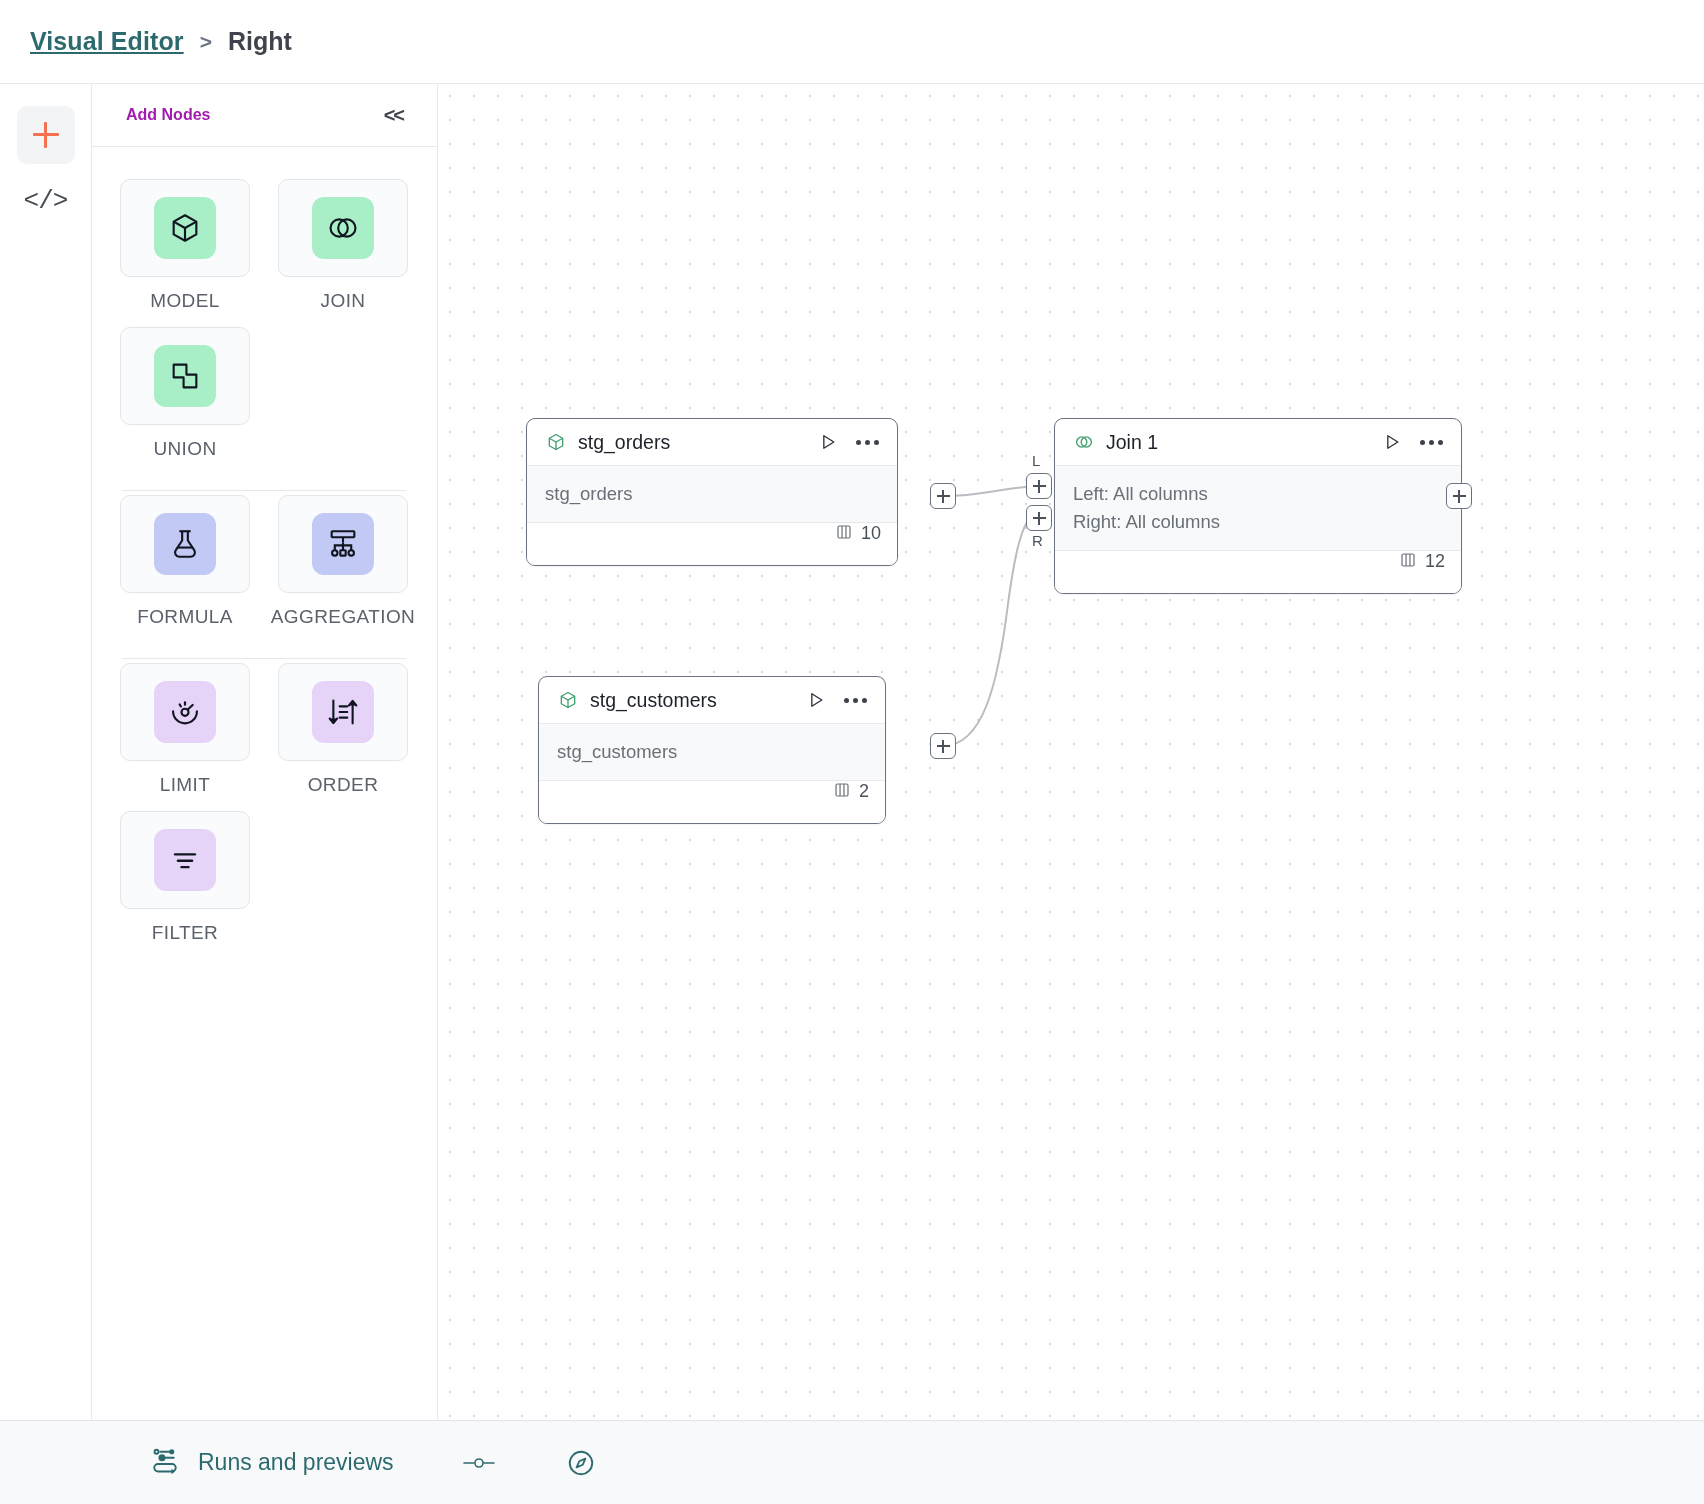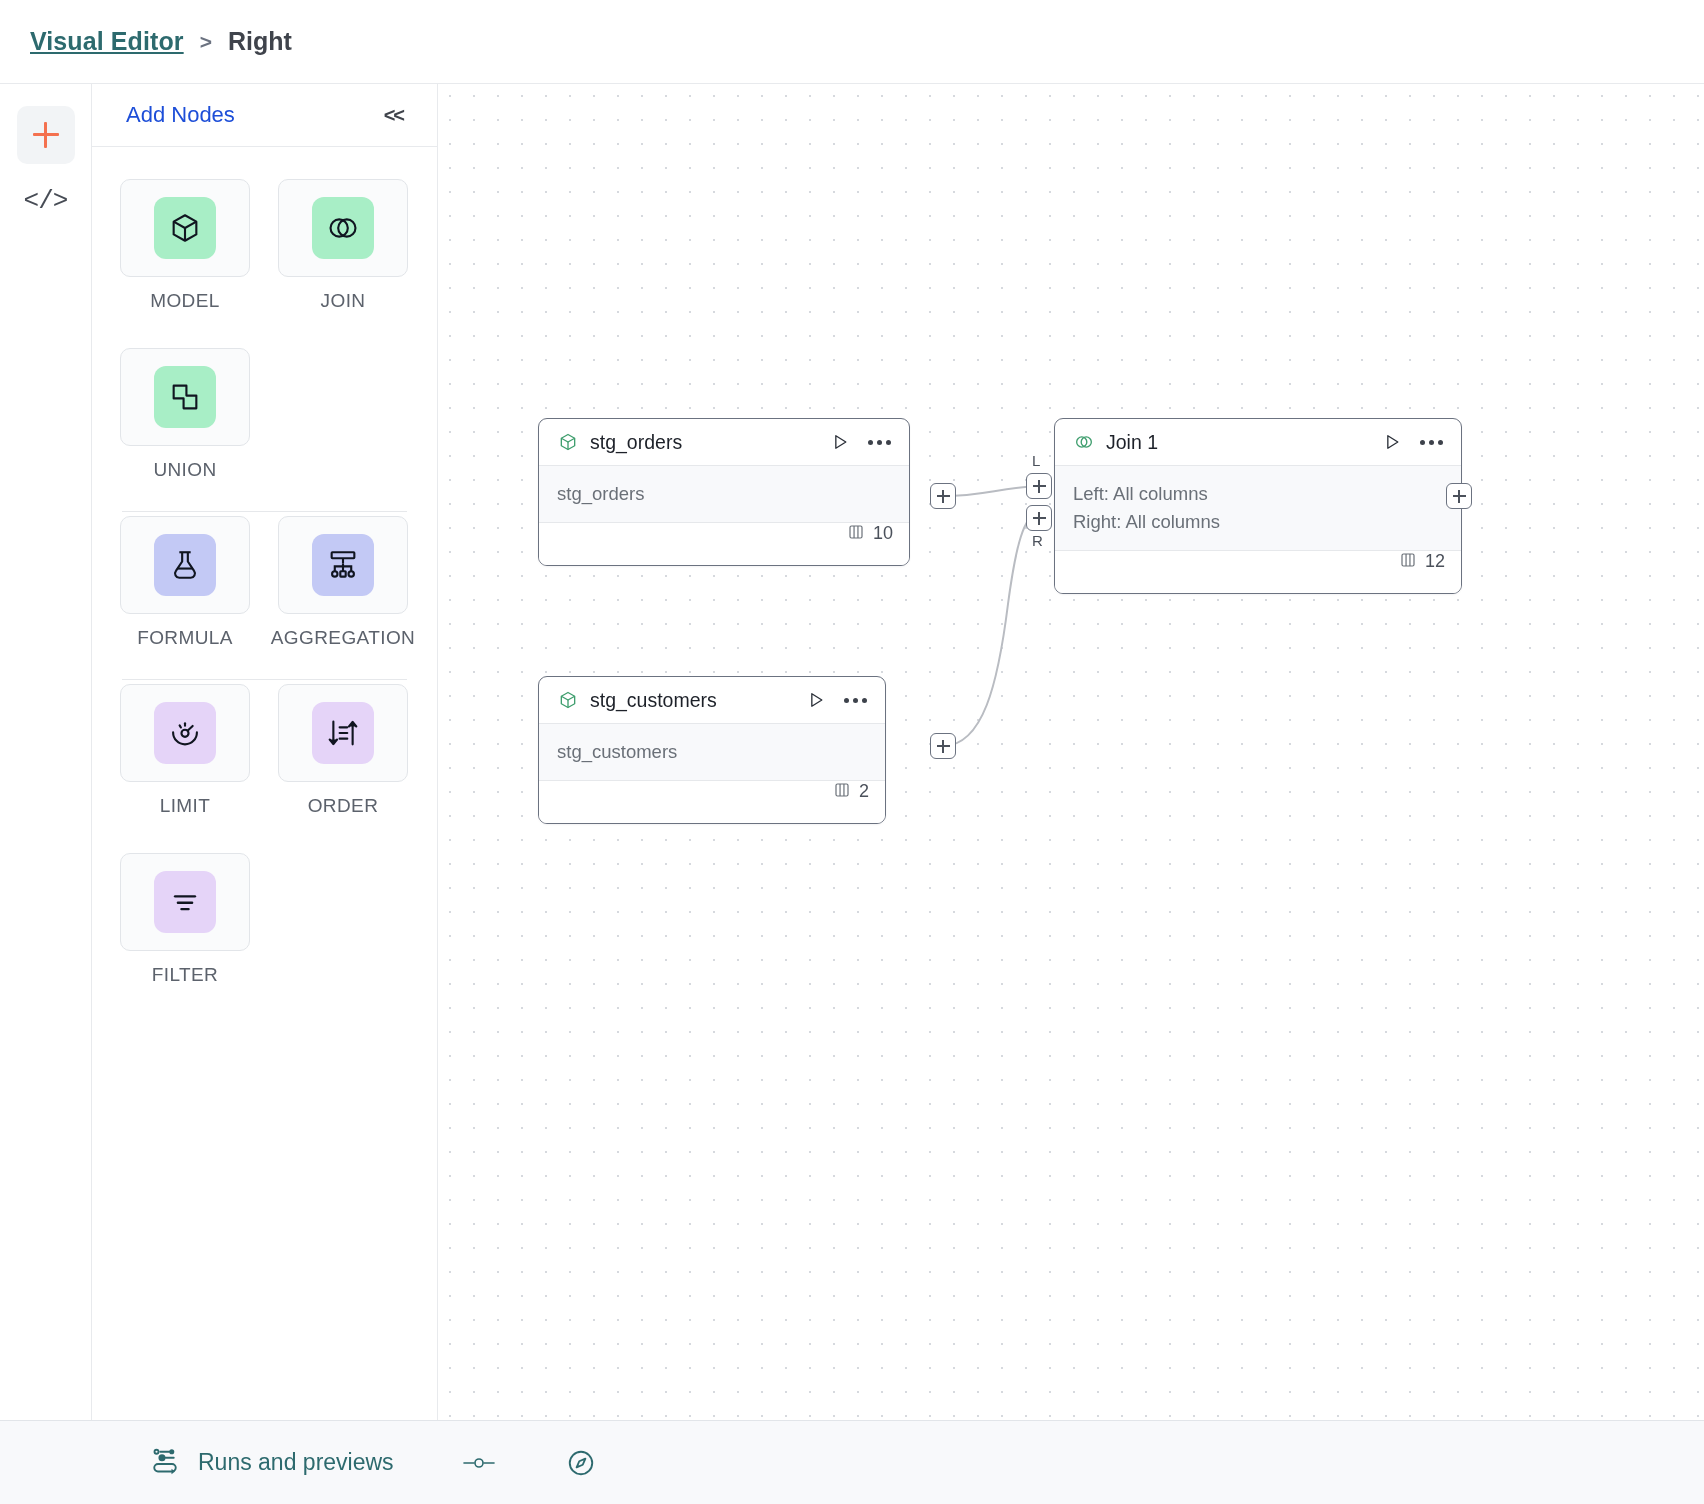--- a/index.html
+++ b/index.html
@@ -56,25 +56,25 @@
     background: #ffffff;
     border-right: 1px solid #e8eaed;
     display: flex; flex-direction: column;
   }
   .panel-head {
     height: 63px; min-height: 63px;
     display: flex; align-items: center; justify-content: space-between;
     padding: 0 34px 0 34px;
     border-bottom: 1px solid #e8eaed;
   }
-  .panel-title { font-size: 22px; font-weight: normal; color: #1d4ed8; }
+  .panel-title { font-size: 16px; font-weight: bold; color: #a21caf; }
   .panel-collapse { font-size: 20px; color: #3f434b; cursor: pointer; letter-spacing: -2px; font-weight: 600; }
   .panel-body { padding: 32px 28px 0 28px; flex: 1; overflow: hidden; }
 
-  .node-grid { display: flex; flex-wrap: wrap; gap: 36px 28px; }
+  .node-grid { display: flex; flex-wrap: wrap; gap: 15px 28px; }
   .node-item { width: 130px; display: flex; flex-direction: column; align-items: center; cursor: pointer; }
   .node-tile {
     width: 130px; height: 98px; border: 1px solid #e2e5e9; border-radius: 10px;
     background: #fafbfc; display: flex; align-items: center; justify-content: center;
   }
   .node-swatch {
     width: 62px; height: 62px; border-radius: 12px;
     display: flex; align-items: center; justify-content: center;
   }
   .sw-green  { background: #a8eec6; }
@@ -302,21 +302,21 @@
       </div>
     </div>
 
     <div class="canvas">
 
       <svg class="edges">
         <path d="M 505 412 C 545 412, 560 404, 600 402" stroke="#b9bcc2" stroke-width="2" fill="none"></path>
         <path d="M 505 662 C 545 662, 560 600, 570 520 C 578 460, 586 432, 600 428" stroke="#b9bcc2" stroke-width="2" fill="none"></path>
       </svg>
 
-      <div class="gnode" style="left:100px; top:334px; width:372px;">
+      <div class="gnode" style="left:88px; top:334px; width:372px;">
         <div class="gnode-head">
           <span class="gnode-ico">
             <svg width="20" height="20" viewBox="0 0 24 24" fill="none" stroke="#3f9e6e" stroke-width="1.6" stroke-linejoin="round">
               <path d="M12 3 L20 7.5 L20 16.5 L12 21 L4 16.5 L4 7.5 Z"></path>
               <path d="M4 7.5 L12 12 L20 7.5"></path>
                 <path d="M12 12 L12 21"></path>
             </svg>
           </span>
           <span class="gnode-title">stg_orders</span>
           <span class="gnode-run">

